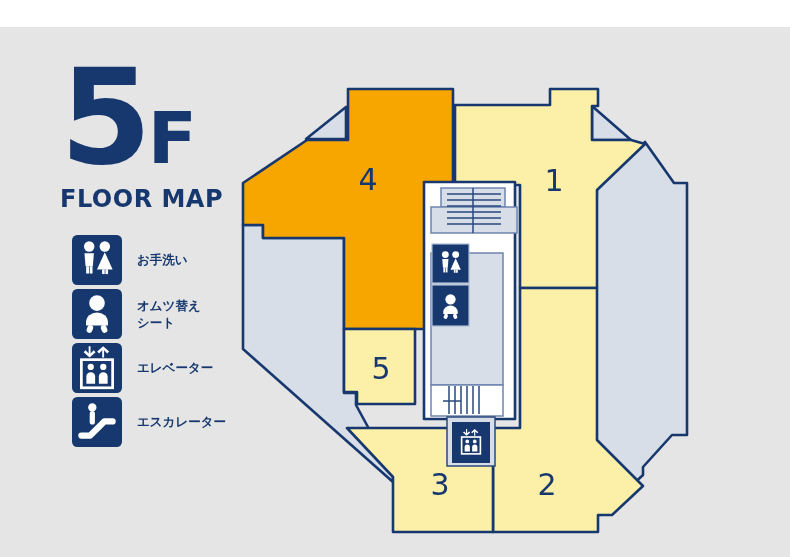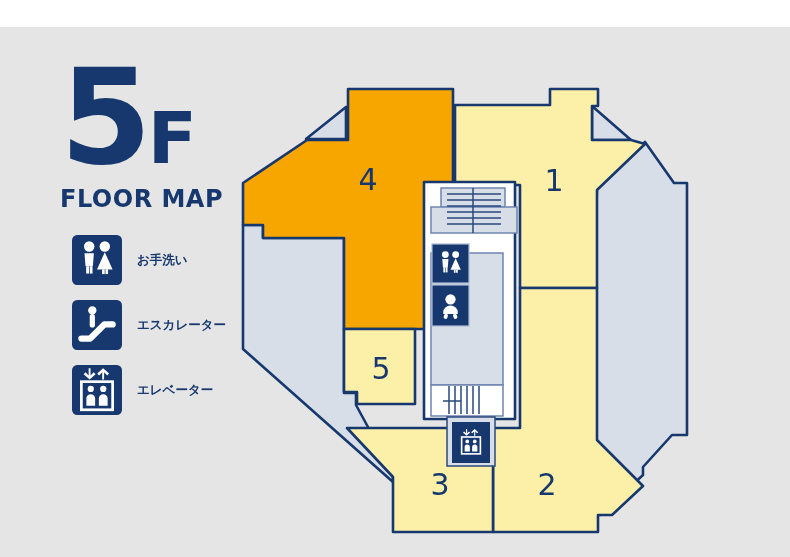--- a/index.html
+++ b/index.html
@@ -3,21 +3,21 @@
 <meta charset="utf-8">
 <style>
   html,body{margin:0;padding:0;background:#fff;}
   .page{position:relative;width:790px;height:557px;background:#e5e5e5;overflow:hidden;
         font-family:"DejaVu Sans",sans-serif;margin-top:27px;}
   
   .title-block{position:absolute;left:60px;top:24px;color:var(--navy);}
   .floor-num{font-size:132px;font-weight:bold;line-height:1;letter-spacing:-4px;}
   .floor-suffix{font-size:72px;font-weight:bold;letter-spacing:0;}
   .floor-subtitle{font-size:24px;font-weight:bold;letter-spacing:.5px;margin-top:2px;color:var(--navy);}
-  .legend{position:absolute;left:72px;top:208px;display:flex;flex-direction:column;gap:15px;}
+  .legend{position:absolute;left:72px;top:208px;display:flex;flex-direction:column;gap:4px;}
   .legend-row{display:flex;align-items:center;height:50px;}
   .tile{width:50px;height:50px;flex:0 0 50px;}
   .tile-bg{fill:var(--navy);}
   .legend-label{margin-left:15px;font-size:12.5px;font-weight:bold;color:var(--navy);
                 line-height:1.4;white-space:pre-line;}
   
   .map-wrap{position:absolute;left:230px;top:45px;width:470px;height:475px;}
   .outl{stroke:var(--navy);stroke-width:2.6;stroke-linejoin:round;}
   .thin{stroke:#6d84b0;stroke-width:1.5;}
   .step{stroke:#2a4a7d;stroke-width:1.5;}
@@ -90,30 +90,38 @@
     <div class="legend-row">
       <svg class="tile" viewBox="0 0 48 48">
           <rect class="tile-bg" x="0" y="0" width="48" height="48" rx="5"></rect>
           <use href="#sym-restroom" width="48" height="48"></use>
         </svg>
       <div class="legend-label">お手洗い</div>
     </div>
     <div class="legend-row">
       <svg class="tile" viewBox="0 0 48 48">
           <rect class="tile-bg" x="0" y="0" width="48" height="48" rx="5"></rect>
-          <use href="#sym-escalator" width="48" height="48"></use>
+          <use href="#sym-baby" width="48" height="48"></use>
         </svg>
-      <div class="legend-label">エスカレーター</div>
+      <div class="legend-label">オムツ替え
+シート</div>
     </div>
     <div class="legend-row">
       <svg class="tile" viewBox="0 0 48 48">
           <rect class="tile-bg" x="0" y="0" width="48" height="48" rx="5"></rect>
           <use href="#sym-elevator" width="48" height="48"></use>
         </svg>
       <div class="legend-label">エレベーター</div>
+    </div>
+    <div class="legend-row">
+      <svg class="tile" viewBox="0 0 48 48">
+          <rect class="tile-bg" x="0" y="0" width="48" height="48" rx="5"></rect>
+          <use href="#sym-escalator" width="48" height="48"></use>
+        </svg>
+      <div class="legend-label">エスカレーター</div>
     </div>
   </div>
 
   <div class="map-wrap">
     <svg viewBox="230 45 470 475" width="470" height="475">
 
       <path class="f-gray outl" d="M306,112 L346,80 L346,112 Z"></path>
       <path class="f-gray outl" d="M592,79 L631,113 L592,113 Z"></path>
       <path class="f-gray outl" d="M243,198 L263,198 L263,211 L344,211 L344,366 L356,366 L356,378 L393,446 L393,455 L243,322 Z"></path>
       <path class="f-gray outl" d="M597,160 L645,115 L674,156 L687,156 L687,408 L672,408 L643,440 L643,448 L600,488 L588,488 L588,464 Z"></path>

